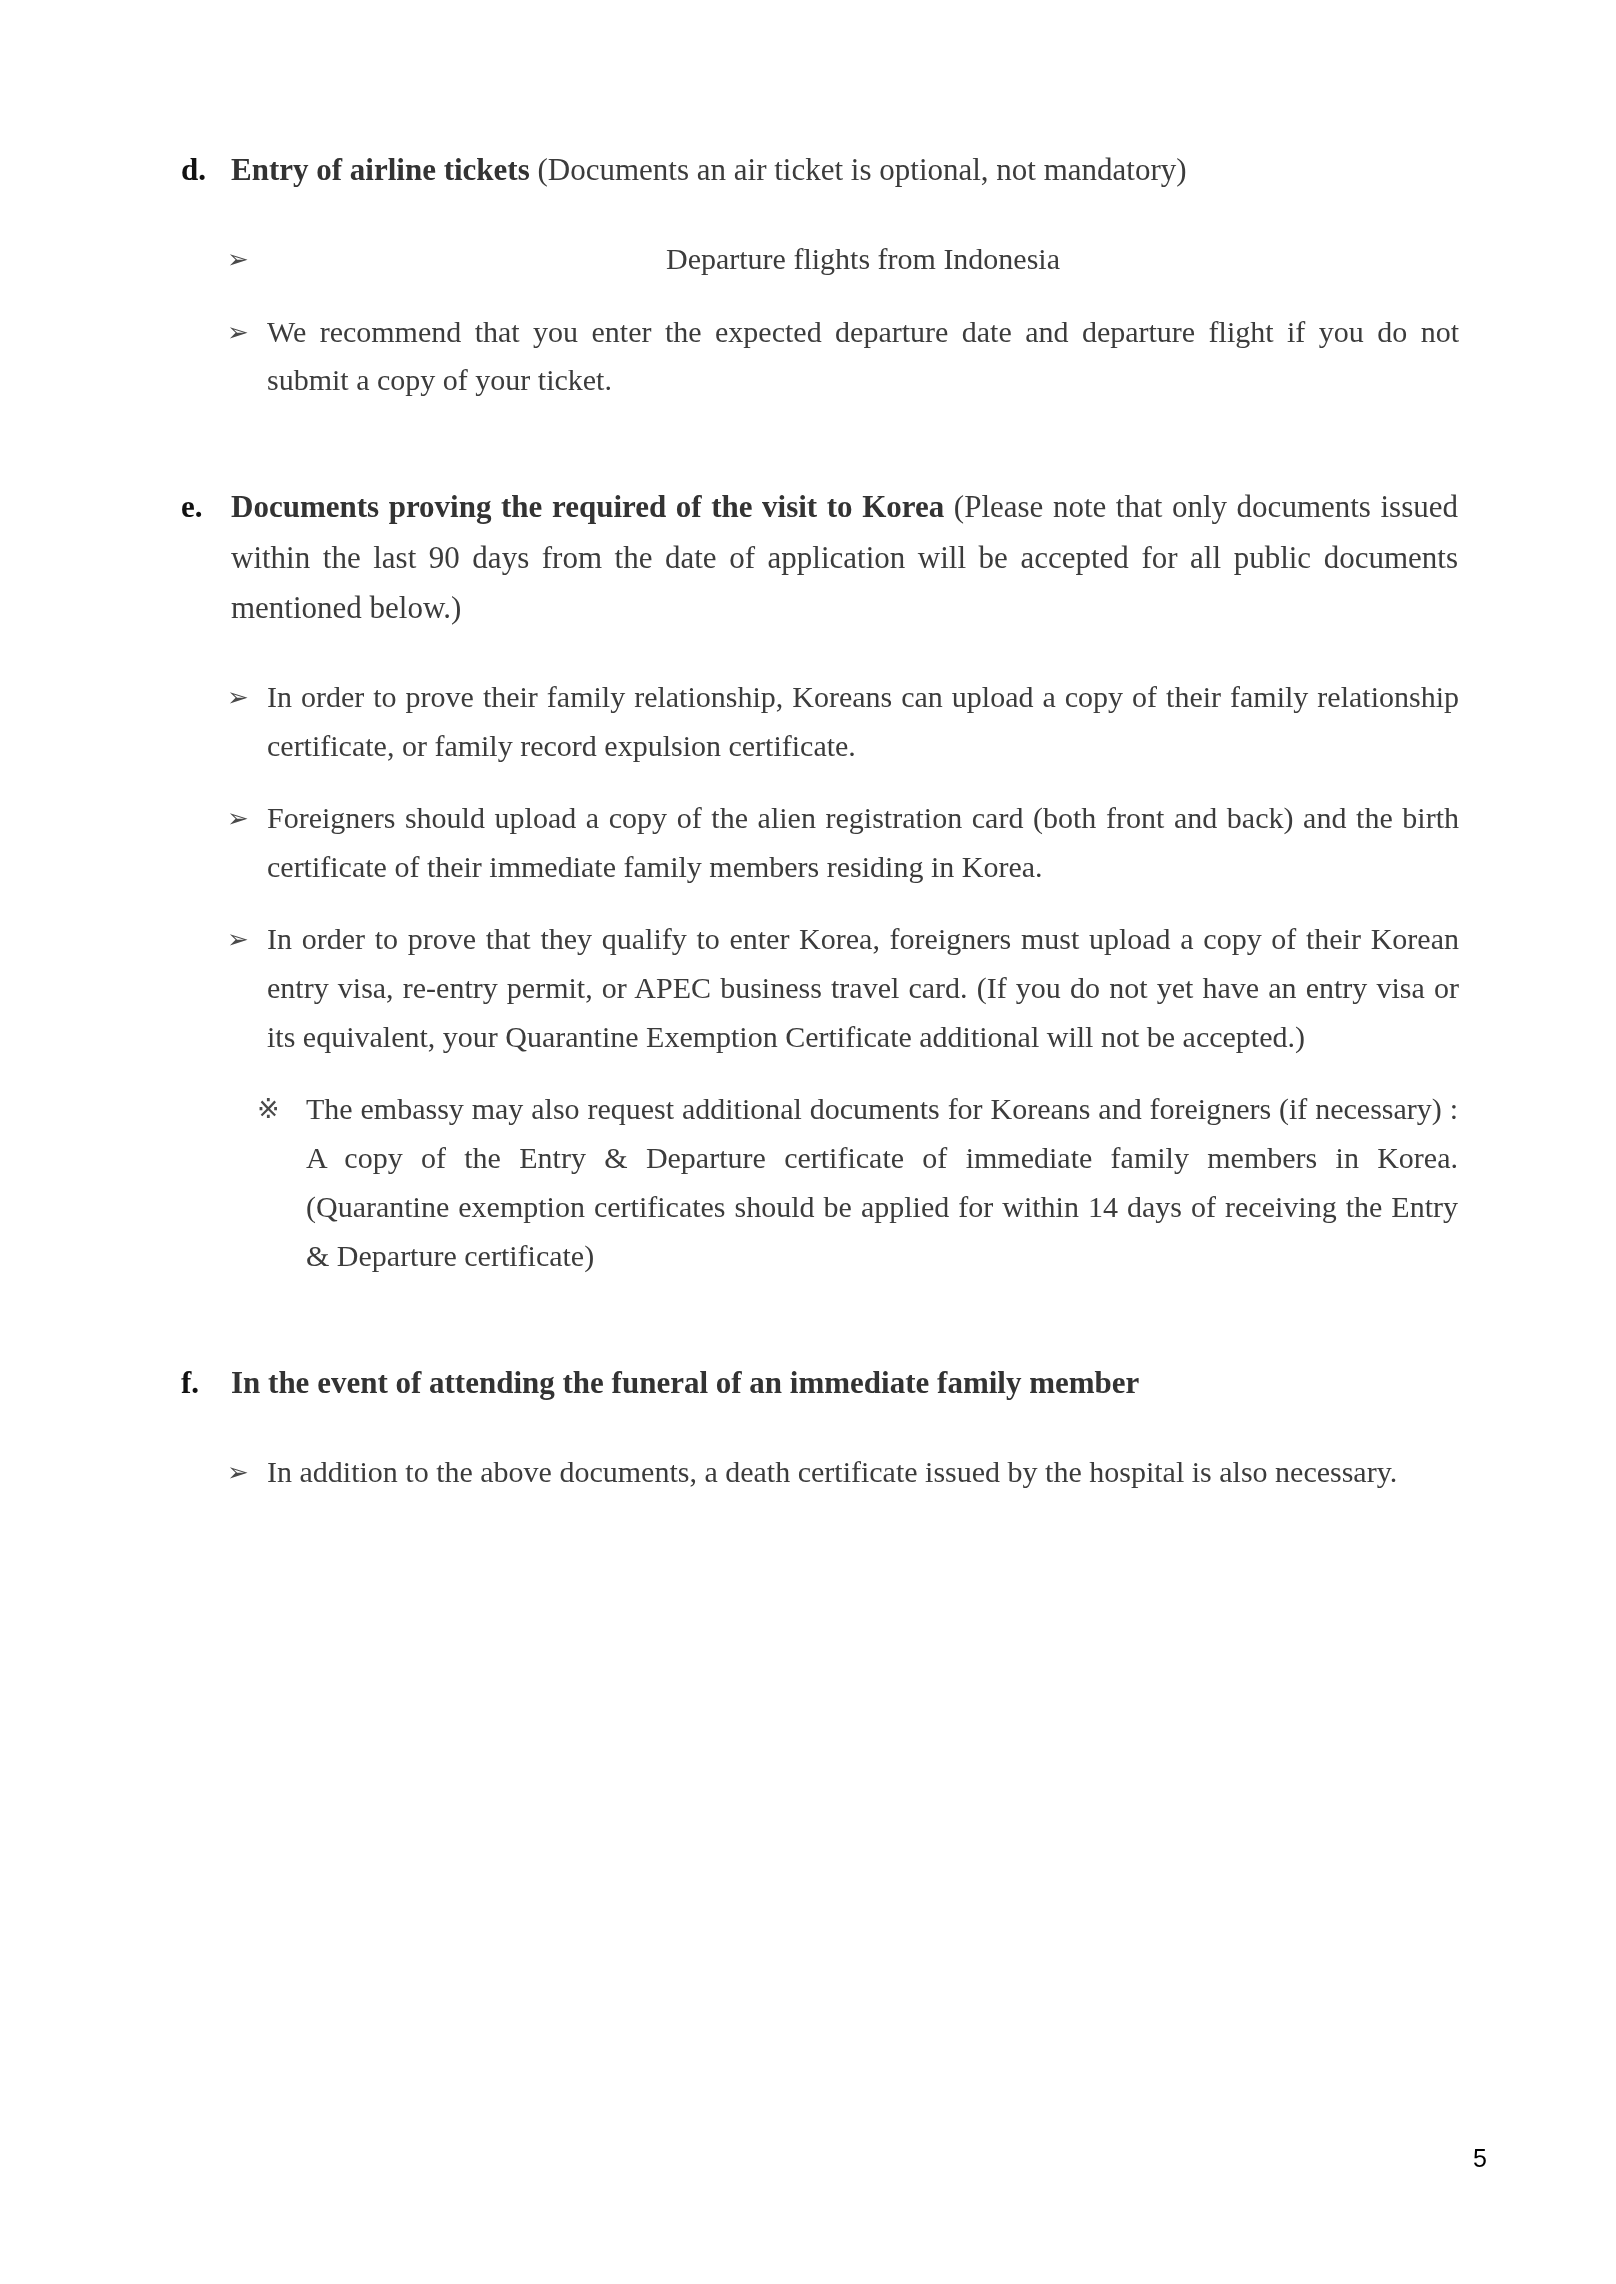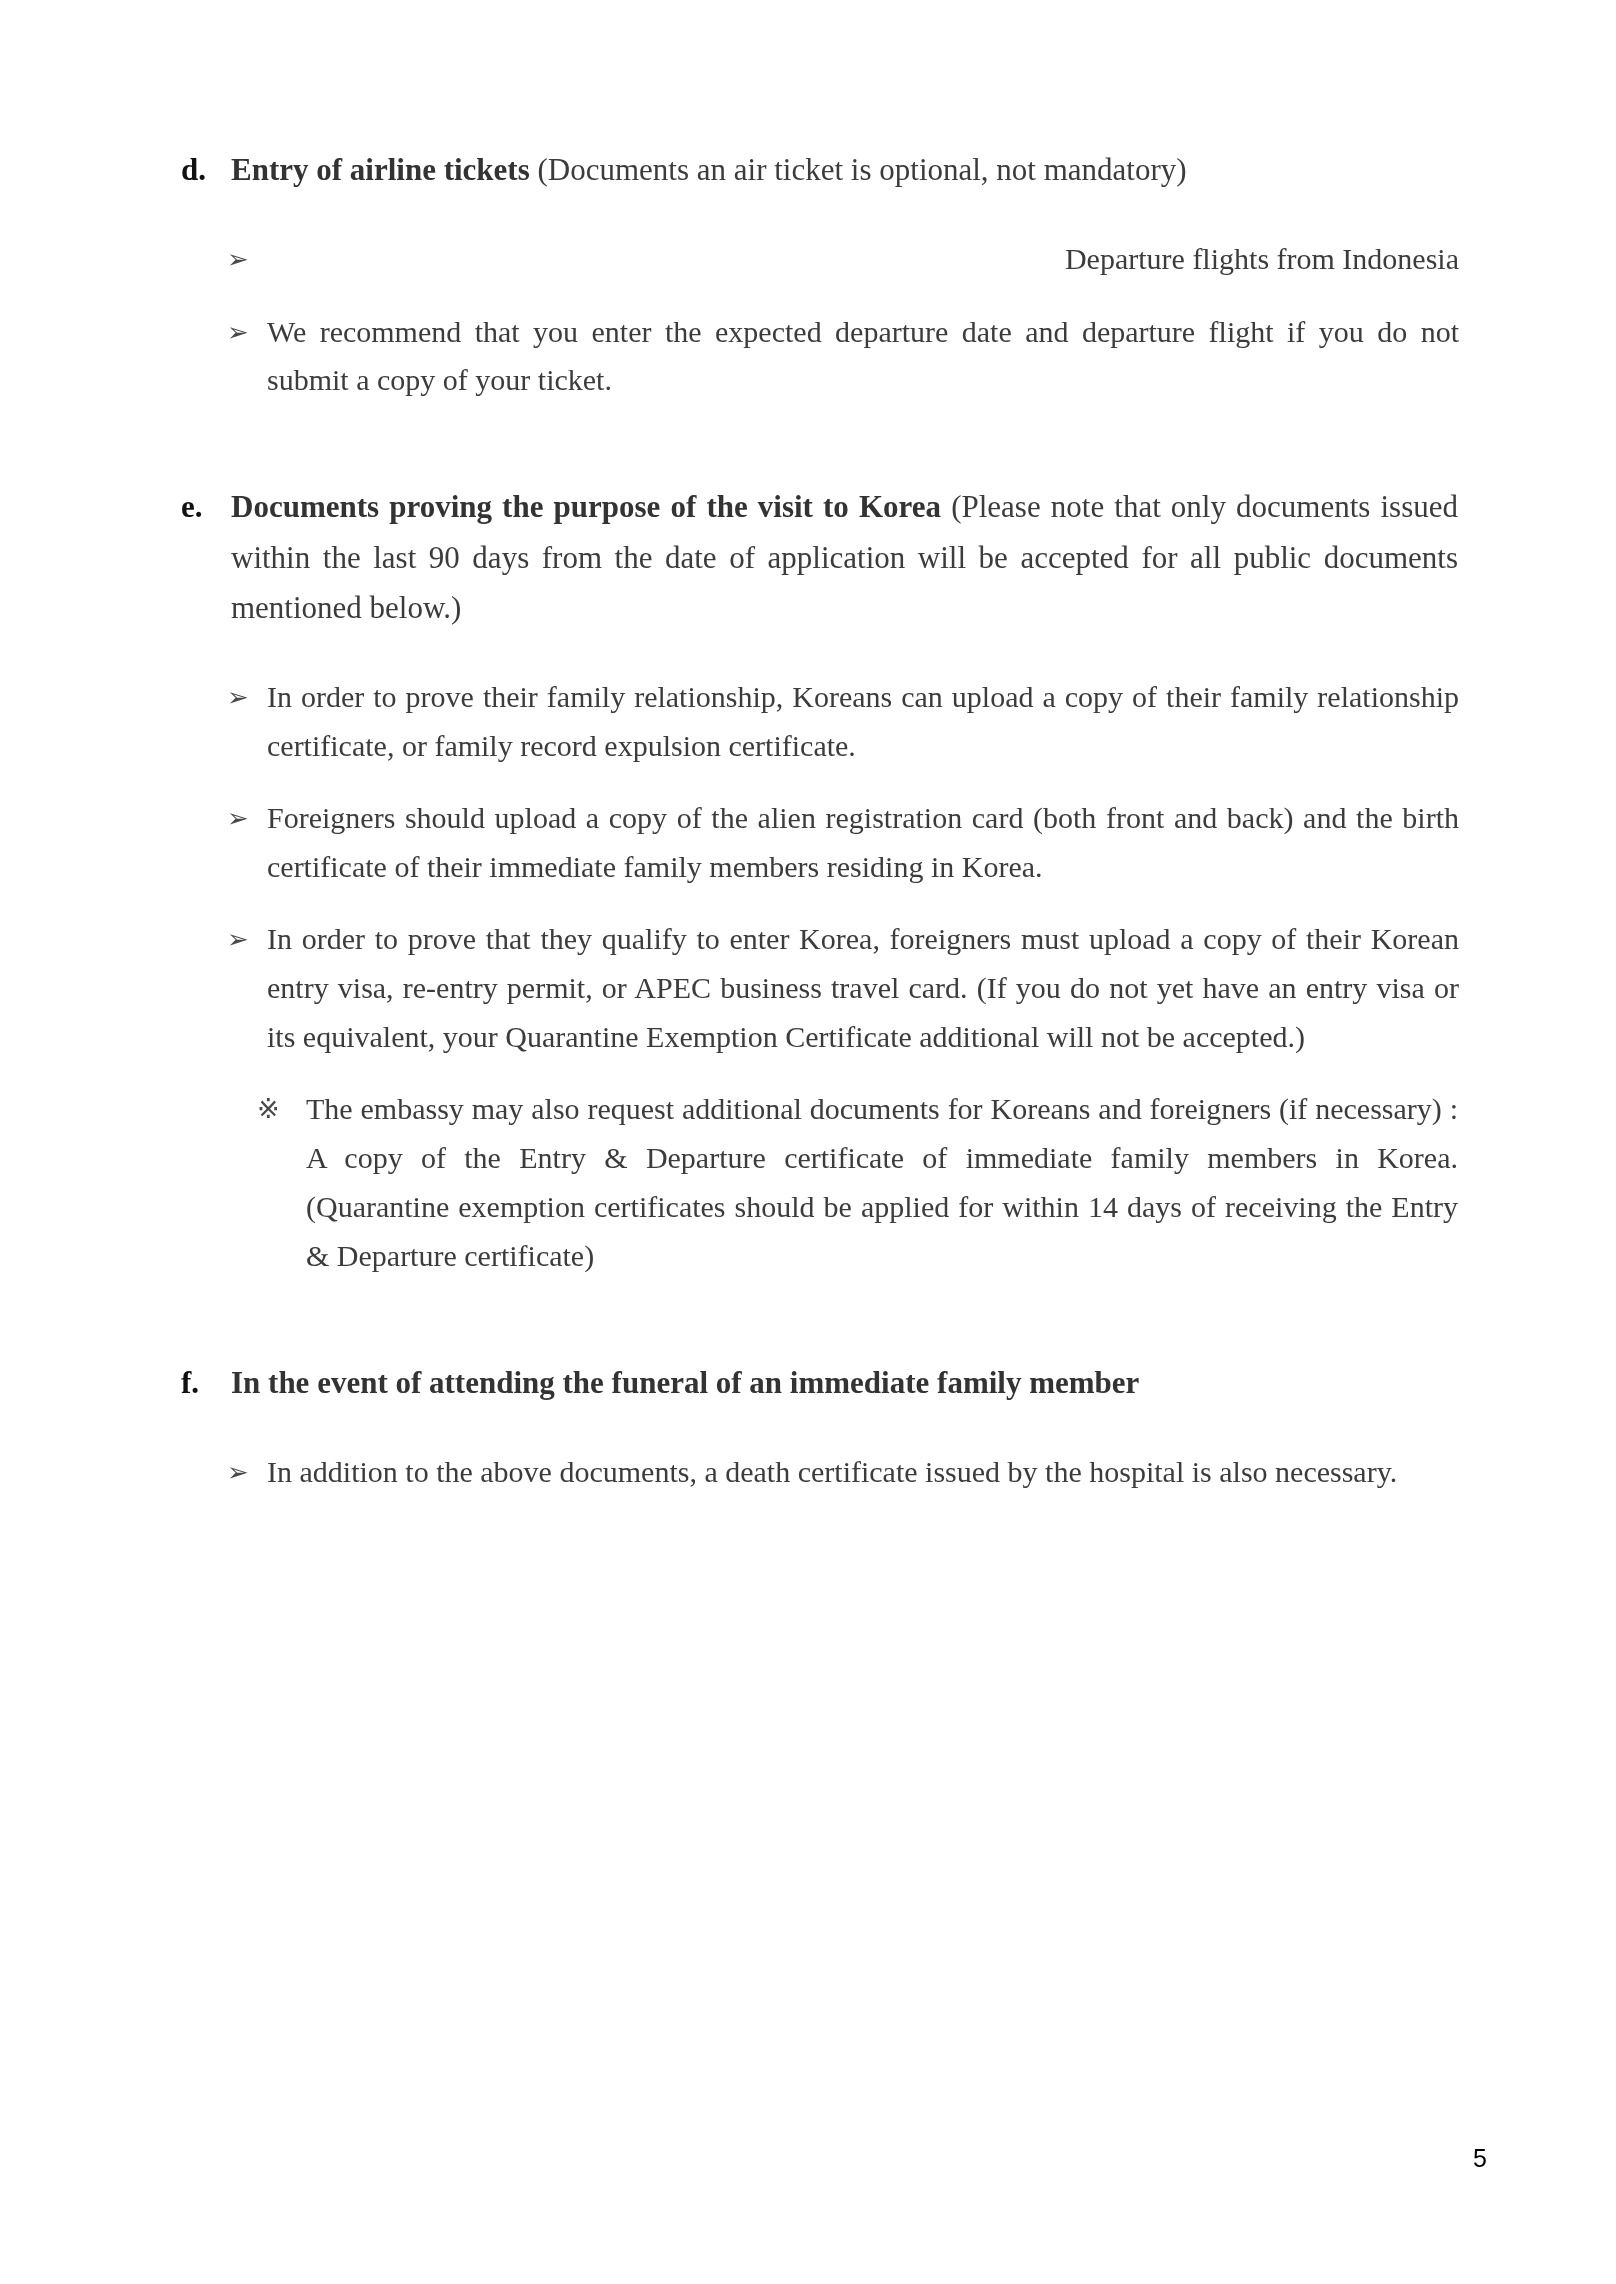--- a/index.html
+++ b/index.html
@@ -65,21 +65,21 @@
     font-size: 26px;
     line-height: 1.87;
     color: #4a4a4a;
   }
   .bullet-text {
     flex: 1 1 auto;
     text-align: justify;
     text-justify: inter-word;
   }
   
-  .bullet-text.flush { text-align: right; }
+  .bullet-text.flush { text-align: center; }
 
   
   .indent-1 { margin-left: 46px; width: 1232px; }   
   .indent-2 { margin-left: 76px; width: 1201px; }  
 
   .note {
     display: flex;
     align-items: flex-start;
     font-size: 30px;
     line-height: 1.63;
@@ -139,21 +139,21 @@
     <div class="bullet indent-1">
       <div class="bullet-marker">➢</div>
       <div class="bullet-text">We recommend that you enter the expected departure date and departure flight if you do not submit a copy of your ticket.</div>
     </div>
 
     <div class="gap-xl"></div>
 
     <div class="section">
       <div class="section-marker">e.</div>
       <div class="section-body">
-        <span class="lead">Documents proving the purpose of the visit to Korea</span><span> (Please note that only documents issued within the last 90 days from the date of application will be accepted for all public documents mentioned below.)</span>
+        <span class="lead">Documents proving the required of the visit to Korea</span><span> (Please note that only documents issued within the last 90 days from the date of application will be accepted for all public documents mentioned below.)</span>
       </div>
     </div>
 
     <div class="gap-md"></div>
 
     <div class="bullet indent-1">
       <div class="bullet-marker">➢</div>
       <div class="bullet-text">In order to prove their family relationship, Koreans can upload a copy of their family relationship certificate, or family record expulsion certificate.</div>
     </div>
 

